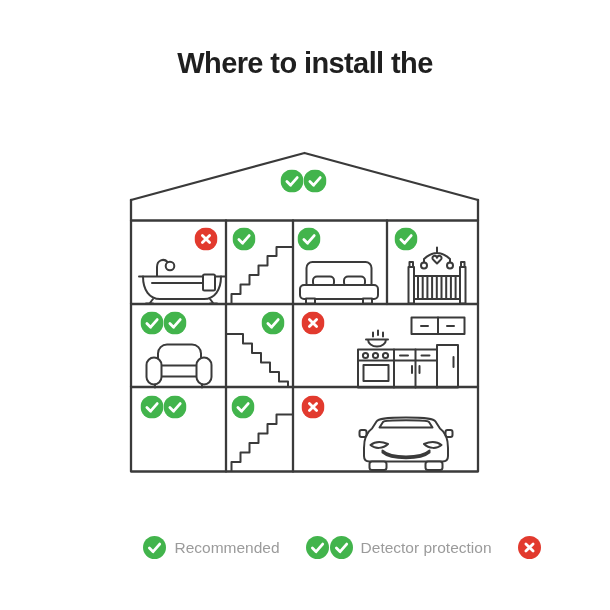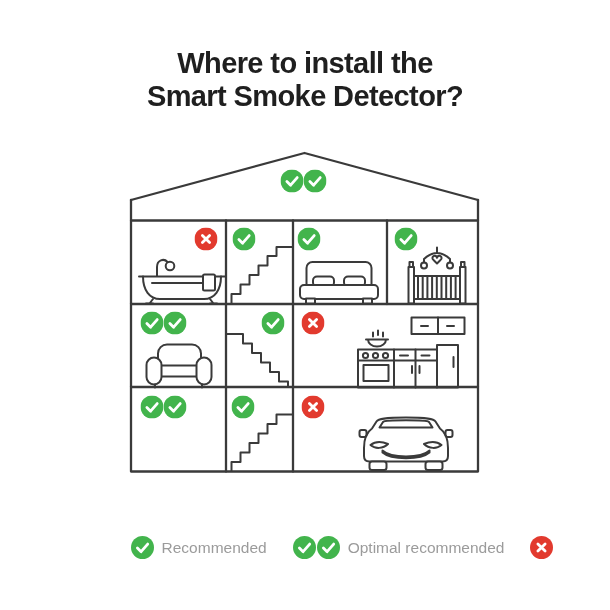--- a/index.html
+++ b/index.html
@@ -20,21 +20,20 @@
   .legend-item{display:flex;align-items:center;gap:8px;}
   .badge-pair{display:flex;gap:1px;}
 </style>
 </head>
 <body>
 
 <div class="canvas">
 
   <header class="title">
     <div>Where to install the</div>
-    <div>Smart Smoke Detector?</div>
   </header>
 
   <svg class="house" width="610" height="610" viewBox="0 0 610 610">
     <defs>
       <symbol id="b-check" viewBox="0 0 23 23">
         <circle cx="11.5" cy="11.5" r="11.5" class="fill-green"></circle>
         <path class="glyph" d="M6.4,12.1 L10.1,15.7 L16.7,8.1"></path>
       </symbol>
       <symbol id="b-cross" viewBox="0 0 23 23">
         <circle cx="11.5" cy="11.5" r="11.5" class="fill-red"></circle>
@@ -185,21 +184,21 @@
     </div>
     <div class="legend-item">
       <span class="badge-pair">
         <svg width="23" height="23" viewBox="0 0 23 23">
             <use href="#b-check" width="23" height="23"></use>
           </svg>
         <svg width="23" height="23" viewBox="0 0 23 23">
             <use href="#b-check" width="23" height="23"></use>
           </svg>
       </span>
-      <span>Optimal recommended</span>
+      <span>Detector protection</span>
     </div>
     <div class="legend-item">
       <span class="badge-pair">
         <svg width="23" height="23" viewBox="0 0 23 23">
             <use href="#b-cross" width="23" height="23"></use>
           </svg>
       </span>
     </div>
   </footer>
 

